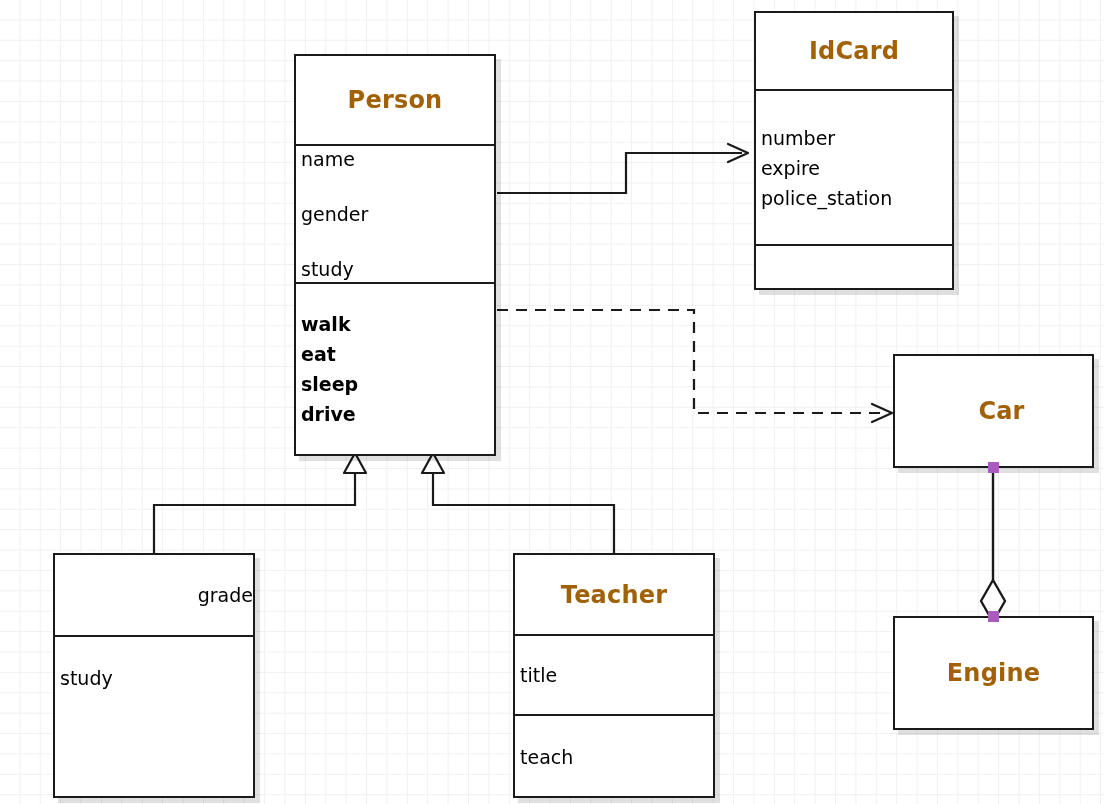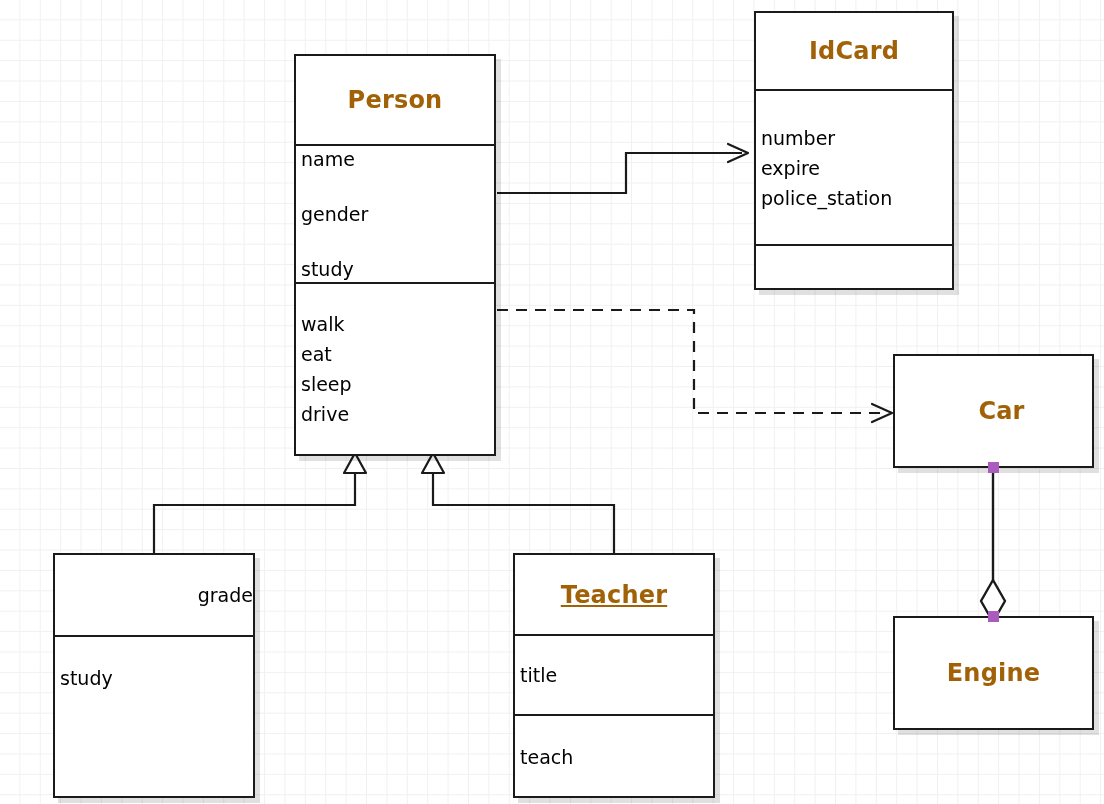--- a/index.html
+++ b/index.html
@@ -106,21 +106,21 @@
     </g>
   </svg>
 
   <div class="uml-class" style="left:294px; top:54px; width:202px; height:402px;">
     <div class="compartment cls-name" style="height:88px;">Person</div>
     <div class="compartment members" style="height:138px;gap:25px;">
       <div class="member">name</div>
       <div class="member">gender</div>
       <div class="member">study</div>
     </div>
-    <div class="compartment members" style="height:172px;">
+    <div class="compartment members" style="height:172px;font-weight:bold;">
       <div class="member">walk</div>
       <div class="member">eat</div>
       <div class="member">sleep</div>
       <div class="member">drive</div>
     </div>
   </div>
 
   <div class="uml-class" style="left:754px; top:11px; width:200px; height:279px;">
     <div class="compartment cls-name" style="height:76px;">IdCard</div>
     <div class="compartment members" style="height:155px;">
@@ -144,21 +144,21 @@
   <div class="uml-class" style="left:53px; top:553px; width:202px; height:245px;">
     <div class="compartment members" style="height:80px;align-items:flex-end;">
       <div class="member">grade</div>
     </div>
     <div class="compartment members" style="height:84px;">
       <div class="member">study</div>
     </div>
   </div>
 
   <div class="uml-class" style="left:513px; top:553px; width:202px; height:245px;">
-    <div class="compartment cls-name" style="height:79px;text-decoration:underline;">Teacher</div>
+    <div class="compartment cls-name" style="height:79px;">Teacher</div>
     <div class="compartment members" style="height:80px;">
       <div class="member">title</div>
     </div>
     <div class="compartment members" style="height:84px;">
       <div class="member">teach</div>
     </div>
   </div>
 
 </div>
 

